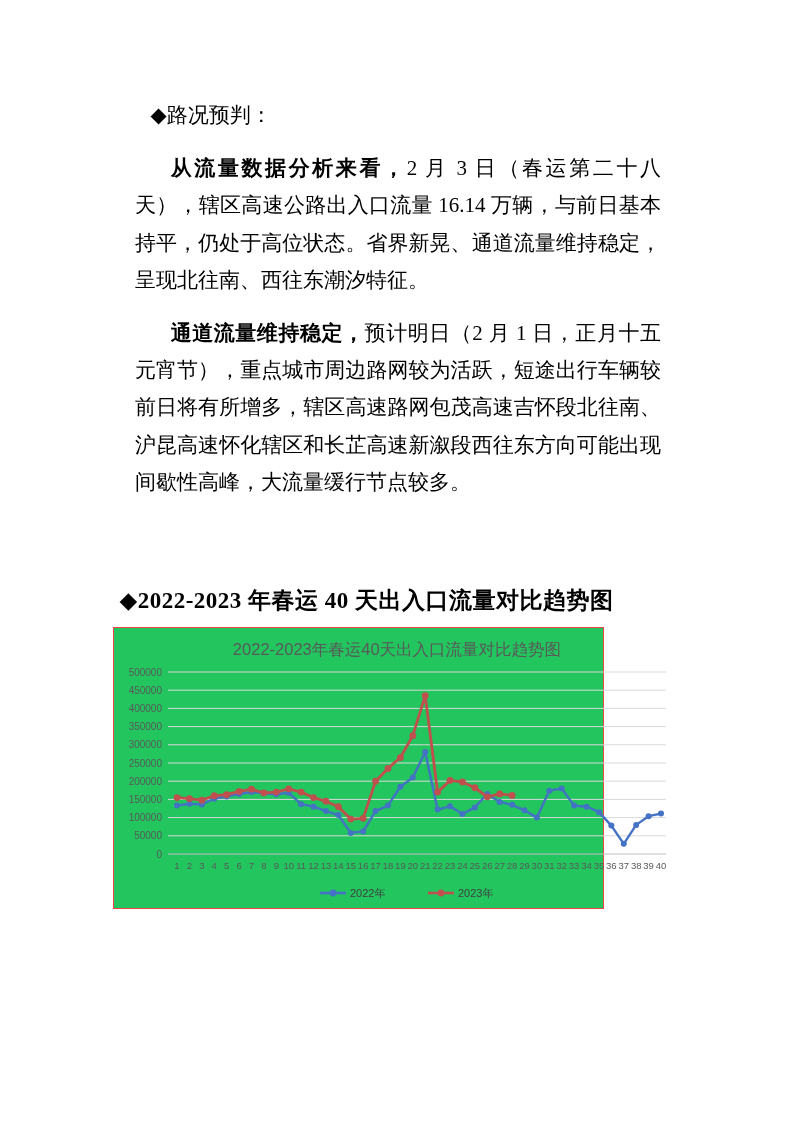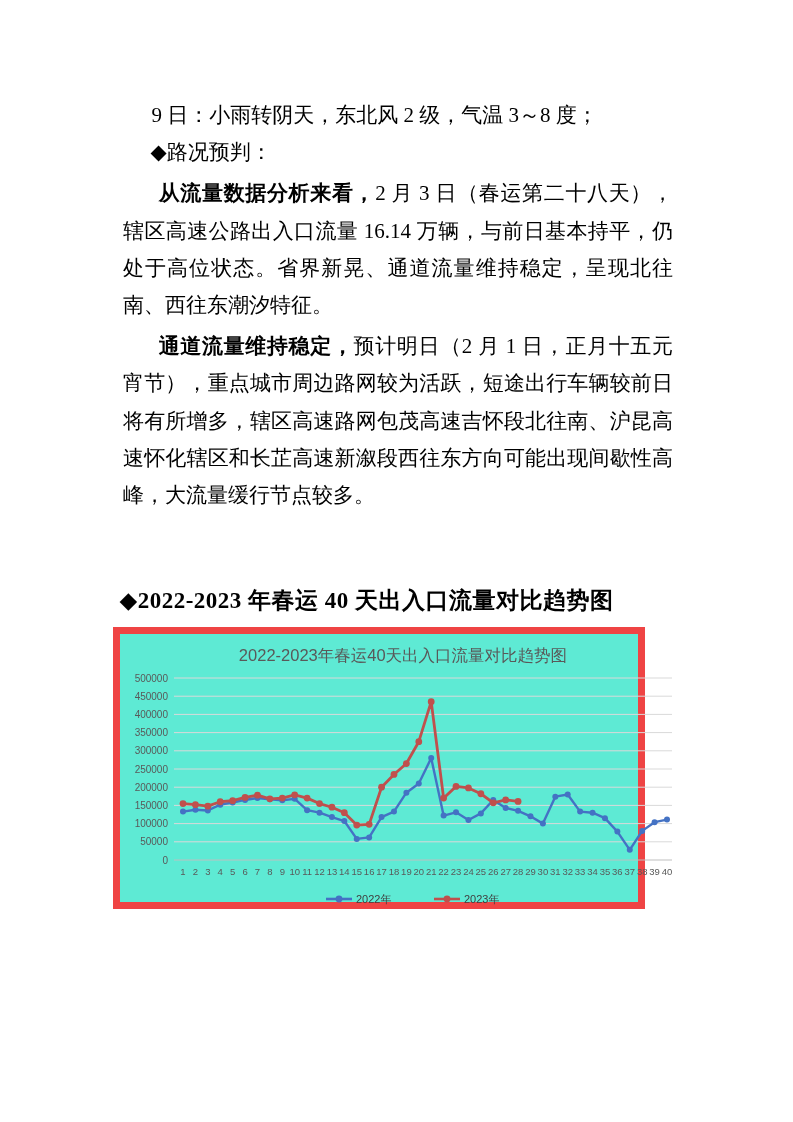--- a/index.html
+++ b/index.html
@@ -13,45 +13,44 @@
     overflow:hidden;
   }
   .text-col{
     position:absolute;
     left:119px;top:97px;width:558px;
     font-size:21px;line-height:37.2px;
     text-align:justify;
   }
   .weather-line{text-indent:1.55em;}
   .section-heading{font-weight:normal;text-indent:1.5em;}
-  .para{text-indent:1.7em;margin:4px;}
+  .para{text-indent:1.7em;margin:16px;}
   .para .lead{font-weight:bold;}
   .chart-heading{
     position:absolute;left:0;top:585px;width:733px;
     text-align:center;font-weight:bold;font-size:23px;
     letter-spacing:0.5px;
   }
   .chart-box{
     position:absolute;left:113px;top:627px;
-    width:532px;height:282px;
-    border:7px solid #ef4444;background:#5eead4;
+    width:491px;height:282px;
+    border:1px solid #ef4444;background:#22c55e;
     box-sizing:border-box;
   }
   .chart-box svg{display:block;}
   .chart-box svg text{
     font-family:"Liberation Sans","DejaVu Sans",sans-serif;
   }
 </style>
 </head>
 <body>
 
 <div class="page">
 
   <div class="text-col">
-    <div class="weather-line">9 日：小雨转阴天，东北风 2 级，气温 3～8 度；</div>
 
     <div class="section-heading">◆路况预判：</div>
 
     <p class="para"><span class="lead">从流量数据分析来看，</span><span>2 月 3 日（春运第二十八天），辖区高速公路出入口流量 16.14 万辆，与前日基本持平，仍处于高位状态。省界新晃、通道流量维持稳定，呈现北往南、西往东潮汐特征。</span></p>
 
     <p class="para"><span class="lead">通道流量维持稳定，</span><span>预计明日（2 月 1 日，正月十五元宵节），重点城市周边路网较为活跃，短途出行车辆较前日将有所增多，辖区高速路网包茂高速吉怀段北往南、沪昆高速怀化辖区和长芷高速新溆段西往东方向可能出现间歇性高峰，大流量缓行节点较多。</span></p>
   </div>
 
   <div class="chart-heading">◆2022-2023 年春运 40 天出入口流量对比趋势图</div>
 

